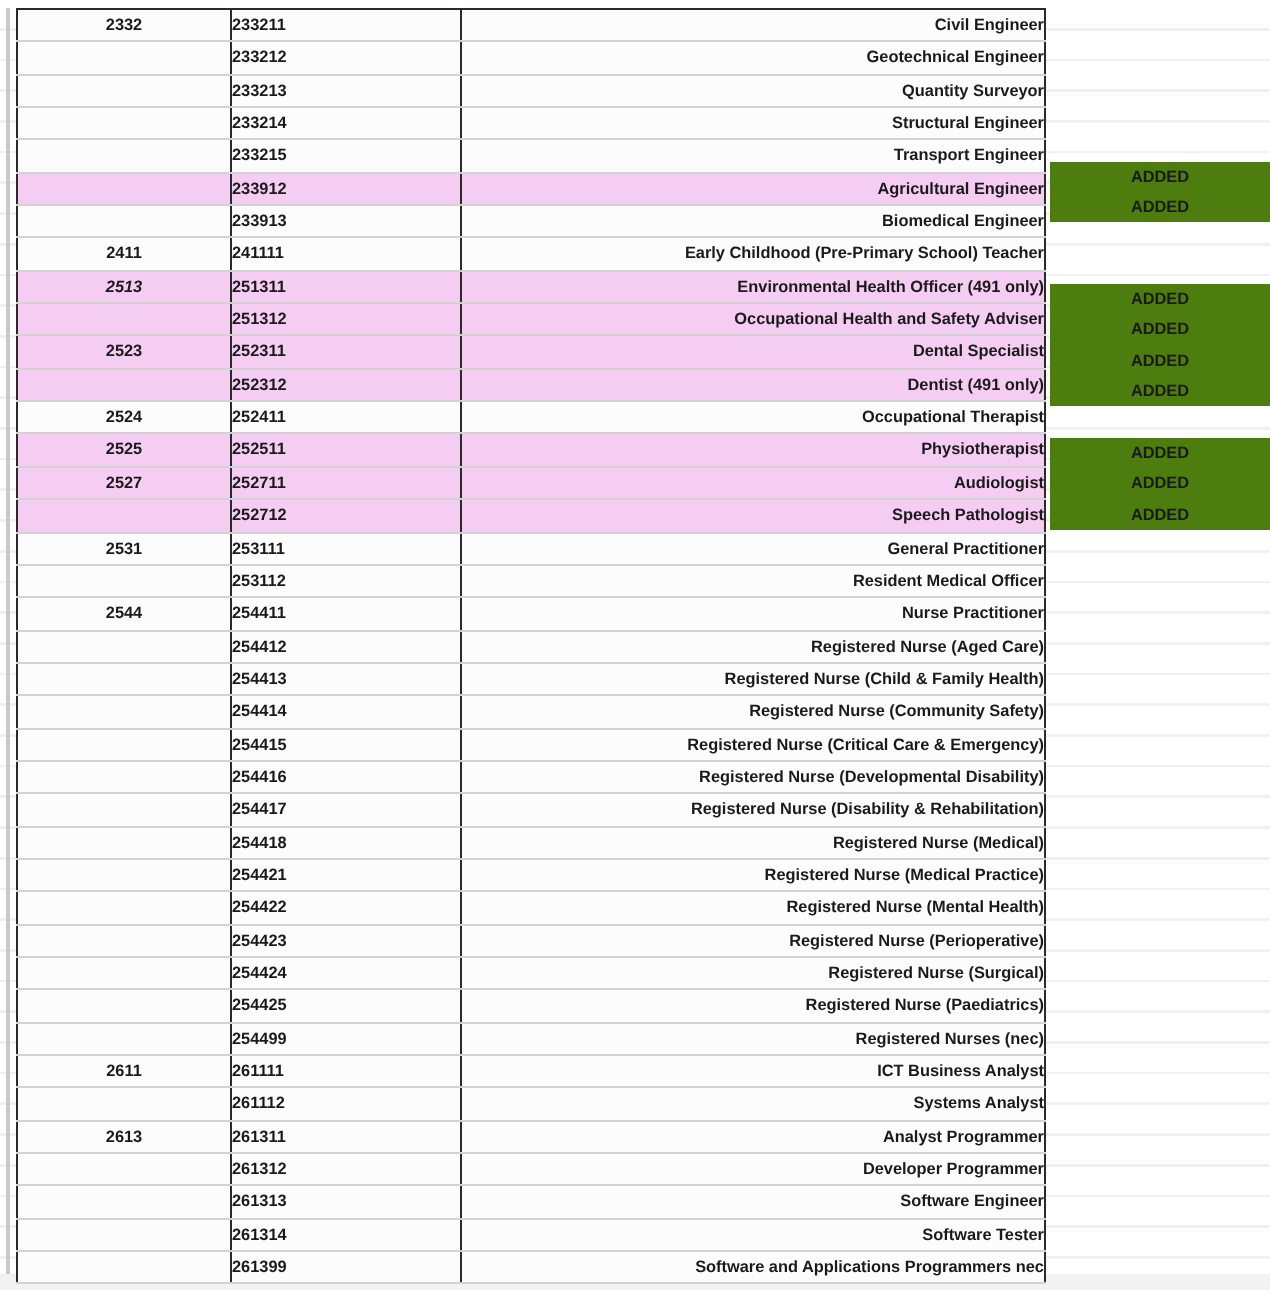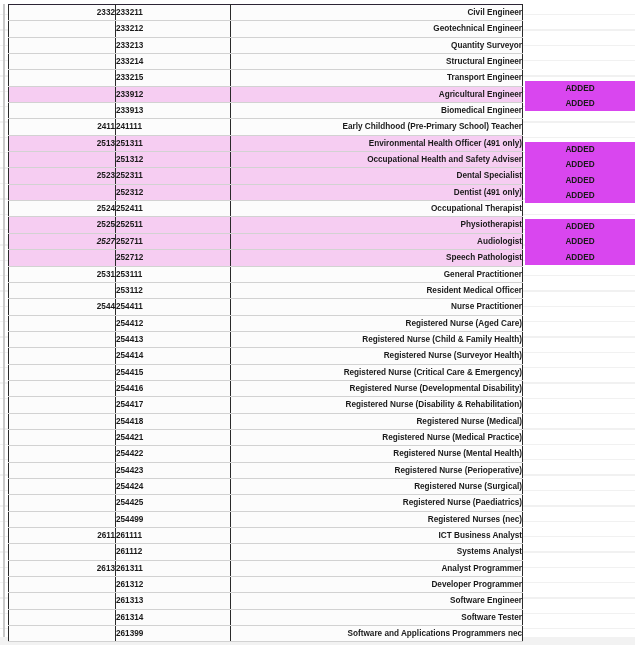--- a/index.html
+++ b/index.html
@@ -76,21 +76,21 @@
     border-top: 0.6px solid #d2d2d2;
     border-bottom: 0.6px solid #d2d2d2;
     box-sizing: border-box;
   }
   
   col.c-anzsco { width: 107px; }
   col.c-code   { width: 115px; }
   col.c-occ    { width: 292px; }
 
   td.anzsco {
-    text-align: right;
+    text-align: center;
     border-top: none;
     border-bottom: none;
   }
   td.code {
   }
   td.occ {
     text-align: right;
     padding-left: 6px;
   }
 
@@ -120,21 +120,21 @@
     height: 15.35px;
     line-height: 15.35px;
     font-size: 8.2px;
     font-weight: bold;
     color: #1a1a1a;
     text-align: center;
     box-sizing: border-box;
     white-space: nowrap;
     overflow: hidden;
   }
-  .added-row.pink { background: #d946ef; }
+  .added-row.pink { background: #4d7c0f; }
   .added-row.blank { background: transparent; }
 
   
   #left-edge {
     position: absolute;
     left: 3px;
     top: 4px;
     width: 2px;
     height: 633px;
     background: #c9c9c9;
@@ -191,21 +191,21 @@
           <td class="anzsco plain"></td>
           <td class="code plain">233913</td>
           <td class="occ plain">Biomedical Engineer</td>
         </tr>
         <tr class="group-start">
           <td class="anzsco plain" style="border-top: 1.6px solid rgb(45, 37, 53);">2411</td>
           <td class="code plain">241111</td>
           <td class="occ plain">Early Childhood (Pre-Primary School) Teacher</td>
         </tr>
         <tr class="group-start">
-          <td class="anzsco hl-anzsco" style="border-top: 1.6px solid rgb(45, 37, 53);">2513</td>
+          <td class="anzsco hl-anzsco" style="border-top: 1.6px solid rgb(45, 37, 53); font-style: italic;">2513</td>
           <td class="code hl">251311</td>
           <td class="occ hl">Environmental Health Officer (491 only)</td>
         </tr>
         <tr>
           <td class="anzsco hl-anzsco"></td>
           <td class="code hl">251312</td>
           <td class="occ hl">Occupational Health and Safety Adviser</td>
         </tr>
         <tr class="group-start">
           <td class="anzsco hl-anzsco" style="border-top: 1.6px solid rgb(45, 37, 53);">2523</td>
@@ -221,21 +221,21 @@
           <td class="anzsco plain" style="border-top: 1.6px solid rgb(45, 37, 53);">2524</td>
           <td class="code plain">252411</td>
           <td class="occ plain">Occupational Therapist</td>
         </tr>
         <tr class="group-start">
           <td class="anzsco hl-anzsco" style="border-top: 1.6px solid rgb(45, 37, 53);">2525</td>
           <td class="code hl">252511</td>
           <td class="occ hl">Physiotherapist</td>
         </tr>
         <tr class="group-start">
-          <td class="anzsco hl-anzsco" style="border-top: 1.6px solid rgb(45, 37, 53); font-style: italic;">2527</td>
+          <td class="anzsco hl-anzsco" style="border-top: 1.6px solid rgb(45, 37, 53);">2527</td>
           <td class="code hl">252711</td>
           <td class="occ hl">Audiologist</td>
         </tr>
         <tr>
           <td class="anzsco hl-anzsco"></td>
           <td class="code hl">252712</td>
           <td class="occ hl">Speech Pathologist</td>
         </tr>
         <tr class="group-start">
           <td class="anzsco plain" style="border-top: 1.6px solid rgb(45, 37, 53);">2531</td>
@@ -258,21 +258,21 @@
           <td class="occ plain">Registered Nurse (Aged Care)</td>
         </tr>
         <tr>
           <td class="anzsco plain"></td>
           <td class="code plain">254413</td>
           <td class="occ plain">Registered Nurse (Child &amp; Family Health)</td>
         </tr>
         <tr>
           <td class="anzsco plain"></td>
           <td class="code plain">254414</td>
-          <td class="occ plain">Registered Nurse (Surveyor Health)</td>
+          <td class="occ plain">Registered Nurse (Community Safety)</td>
         </tr>
         <tr>
           <td class="anzsco plain"></td>
           <td class="code plain">254415</td>
           <td class="occ plain">Registered Nurse (Critical Care &amp; Emergency)</td>
         </tr>
         <tr>
           <td class="anzsco plain"></td>
           <td class="code plain">254416</td>
           <td class="occ plain">Registered Nurse (Developmental Disability)</td>

